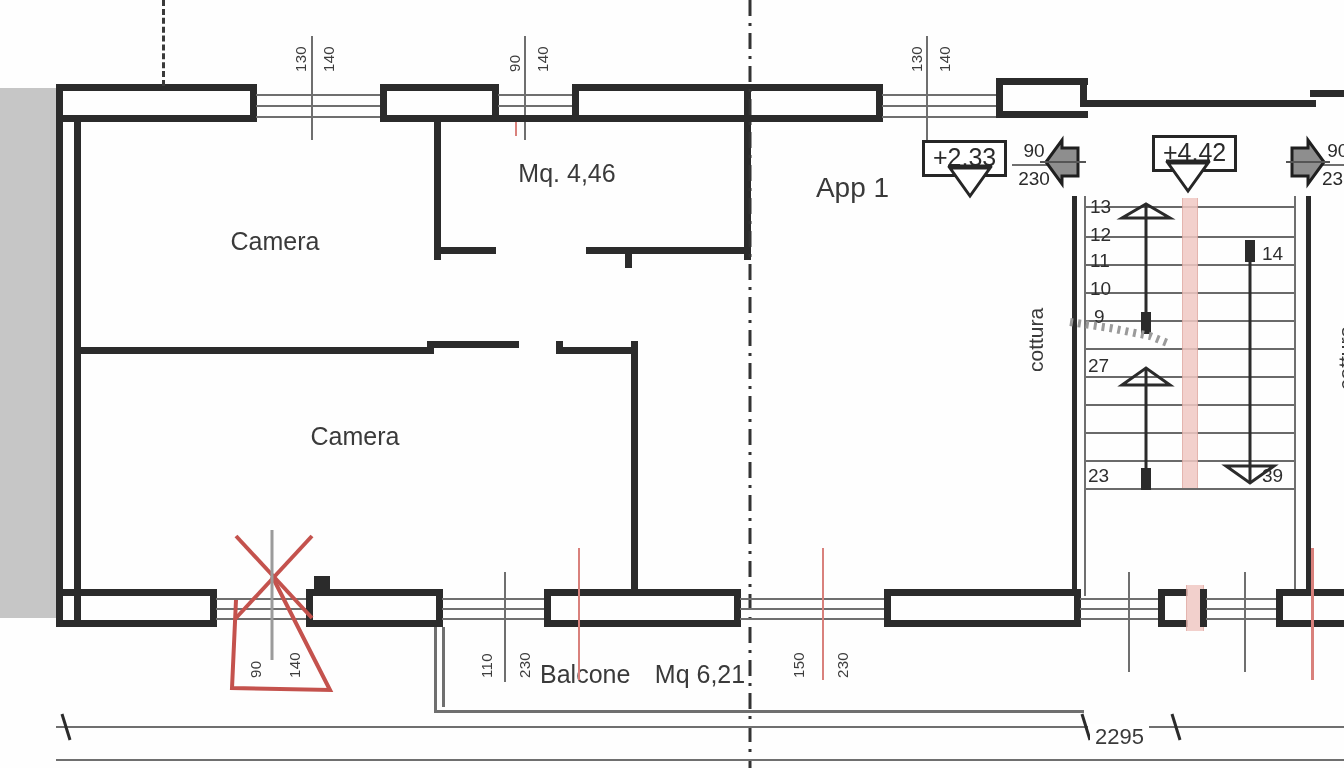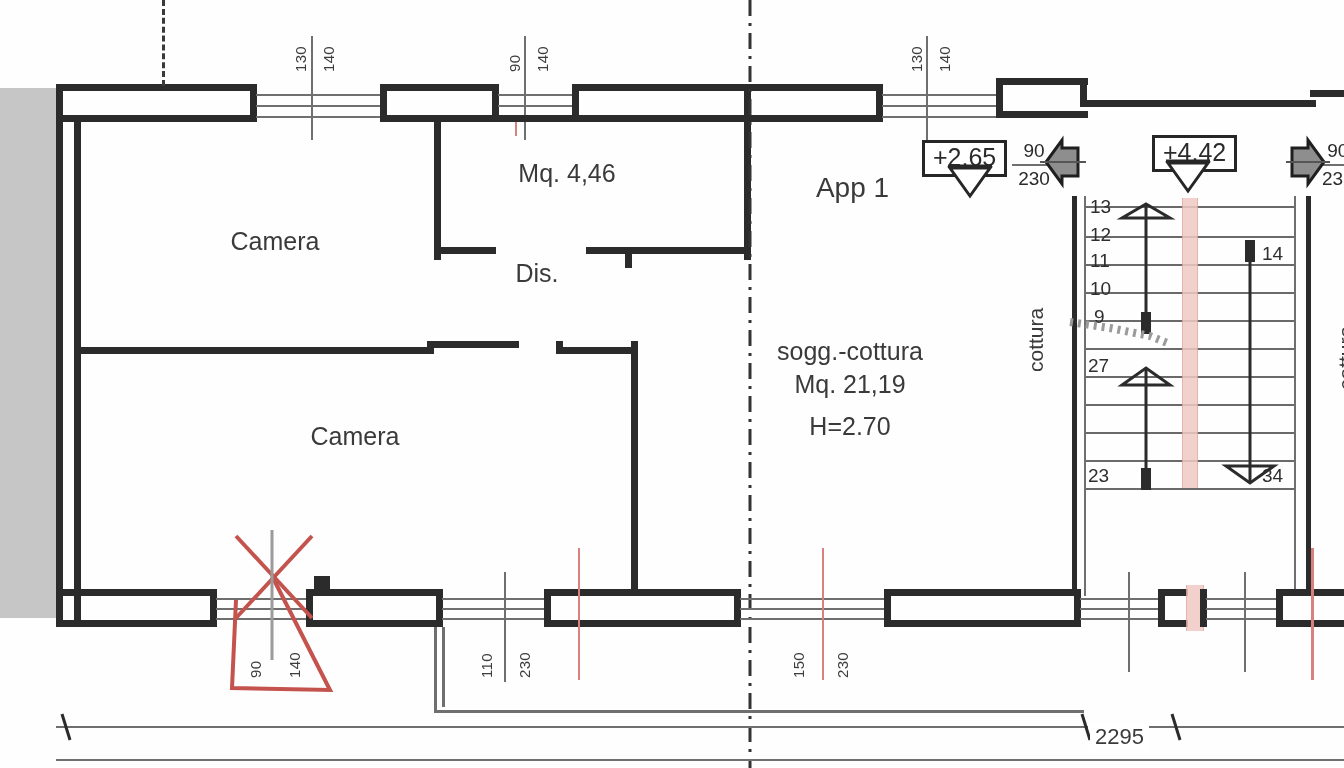--- a/index.html
+++ b/index.html
@@ -135,34 +135,28 @@
 
   <div class="rtext" style="left:235px;top:420px;width:240px;">
     <div class="rname">Camera</div>
   </div>
 
   <div class="rtext" style="left:450px;top:157px;width:234px;">
     <div class="rarea">Mq. 4,46</div>
   </div>
 
   <div class="rtext" style="left:420px;top:257px;width:234px;">
-    <div class="rname">Dis.</div>
   </div>
 
   <div class="rtext" style="left:735px;top:170px;width:235px;">
     <div class="rname" style="font-size:28px;">App 1</div>
   </div>
 
-  <div class="rtext" style="left:720px;top:335px;width:260px;">
-    <div class="rname">sogg.-cottura</div>
-    <div class="rarea">Mq. 21,19</div>
-    <div class="rarea" style="margin-top:10px;">H=2.70</div>
-  </div>
-
-  <div class="lvl" style="left:922px;top:140px;">+2,65</div>
+
+  <div class="lvl" style="left:922px;top:140px;">+2,33</div>
   <svg class="ov" width="1344" height="768">
     <polygon points="950,168 990,168 970,196" fill="#fff" stroke="#262626" stroke-width="3"></polygon>
     <line x1="948" y1="166" x2="992" y2="166" stroke="#262626" stroke-width="3"></line>
   </svg>
 
   <div class="lvl" style="left:1152px;top:135px;">+4,42</div>
   <svg class="ov" width="1344" height="768">
     <polygon points="1168,163 1208,163 1188,191" fill="#fff" stroke="#262626" stroke-width="3"></polygon>
     <line x1="1166" y1="161" x2="1210" y2="161" stroke="#262626" stroke-width="3"></line>
   </svg>
@@ -210,21 +204,21 @@
 
   <div class="stepno" style="left:1090px;top:196px;">13</div>
   <div class="stepno" style="left:1090px;top:224px;">12</div>
   <div class="stepno" style="left:1090px;top:250px;">11</div>
   <div class="stepno" style="left:1090px;top:278px;">10</div>
   <div class="stepno" style="left:1094px;top:306px;">9</div>
   <div class="stepno" style="left:1088px;top:355px;">27</div>
   <div class="stepno" style="left:1088px;top:465px;">23</div>
 
   <div class="stepno" style="left:1262px;top:243px;">14</div>
-  <div class="stepno" style="left:1262px;top:465px;">34</div>
+  <div class="stepno" style="left:1262px;top:465px;">39</div>
 
   <svg class="ov" width="1344" height="768">
 
     <polygon points="1122,218 1170,218 1146,204" fill="none" stroke="#2b2b2b" stroke-width="3"></polygon>
     <line x1="1146" y1="204" x2="1146" y2="330" stroke="#2b2b2b" stroke-width="3"></line>
     <rect x="1141" y="312" width="10" height="22" fill="#2b2b2b"></rect>
 
     <polygon points="1122,385 1170,385 1146,368" fill="none" stroke="#2b2b2b" stroke-width="3"></polygon>
     <line x1="1146" y1="368" x2="1146" y2="490" stroke="#2b2b2b" stroke-width="3"></line>
     <rect x="1141" y="468" width="10" height="22" fill="#2b2b2b"></rect>
@@ -288,20 +282,24 @@
   <div class="thin" style="left:1206px;top:618px;width:70px;height:2px;"></div>
 
   <div class="wall" style="left:1276px;top:589px;width:68px;height:7px;"></div>
   <div class="wall" style="left:1276px;top:589px;width:7px;height:38px;"></div>
   <div class="wall" style="left:1276px;top:620px;width:68px;height:7px;"></div>
 
   <div class="thin" style="left:434px;top:627px;width:3px;height:86px;"></div>
   <div class="thin" style="left:434px;top:710px;width:650px;height:3px;"></div>
   <div class="thin" style="left:442px;top:627px;width:3px;height:80px;"></div>
 
+  <div class="rtext" style="left:540px;top:658px;width:300px;text-align:left;">
+    <span class="rname">Balcone</span>
+    <span class="rarea" style="margin-left:20px;">Mq 6,21</span>
+  </div>
 
   <div class="vdim" style="left:478px;top:678px;">110</div>
   <div class="vdim" style="left:516px;top:678px;">230</div>
   <div class="thin" style="left:504px;top:572px;width:2px;height:110px;"></div>
   <div class="red" style="left:578px;top:548px;width:2px;height:132px;"></div>
 
   <div class="vdim" style="left:790px;top:678px;">150</div>
   <div class="vdim" style="left:834px;top:678px;">230</div>
   <div class="red" style="left:822px;top:548px;width:2px;height:132px;"></div>
 

